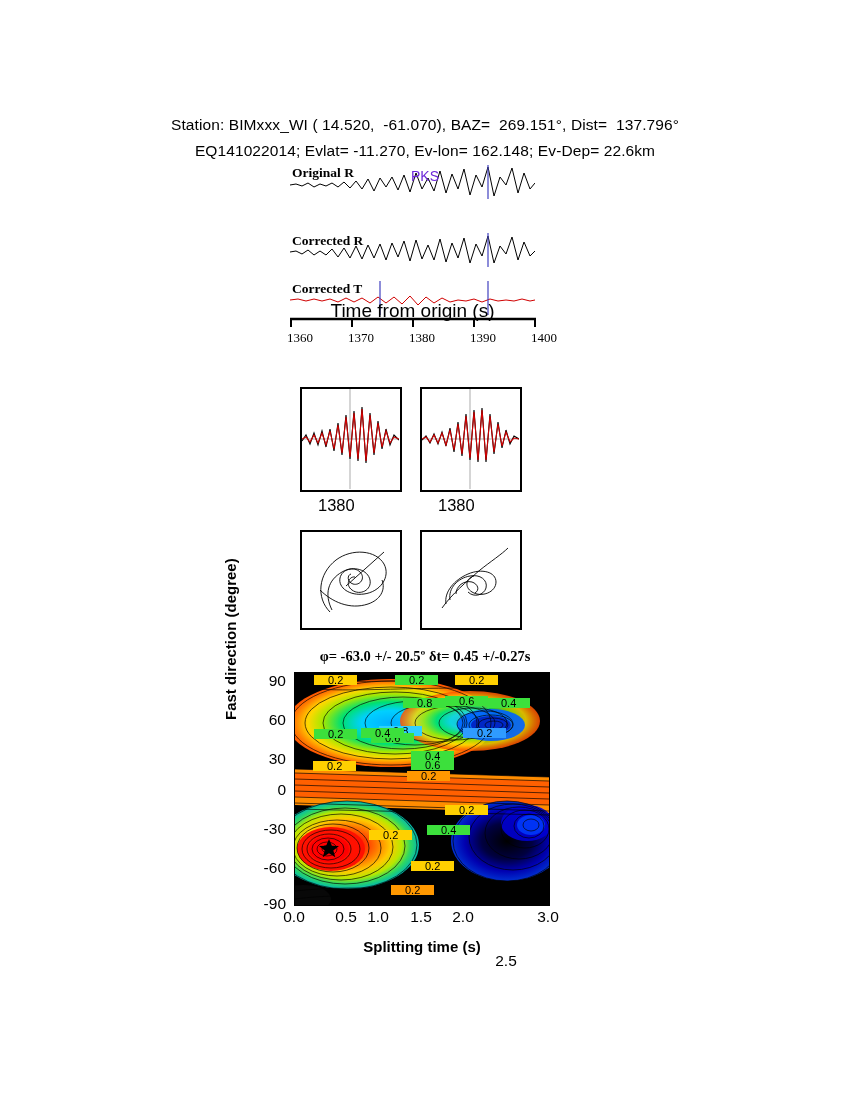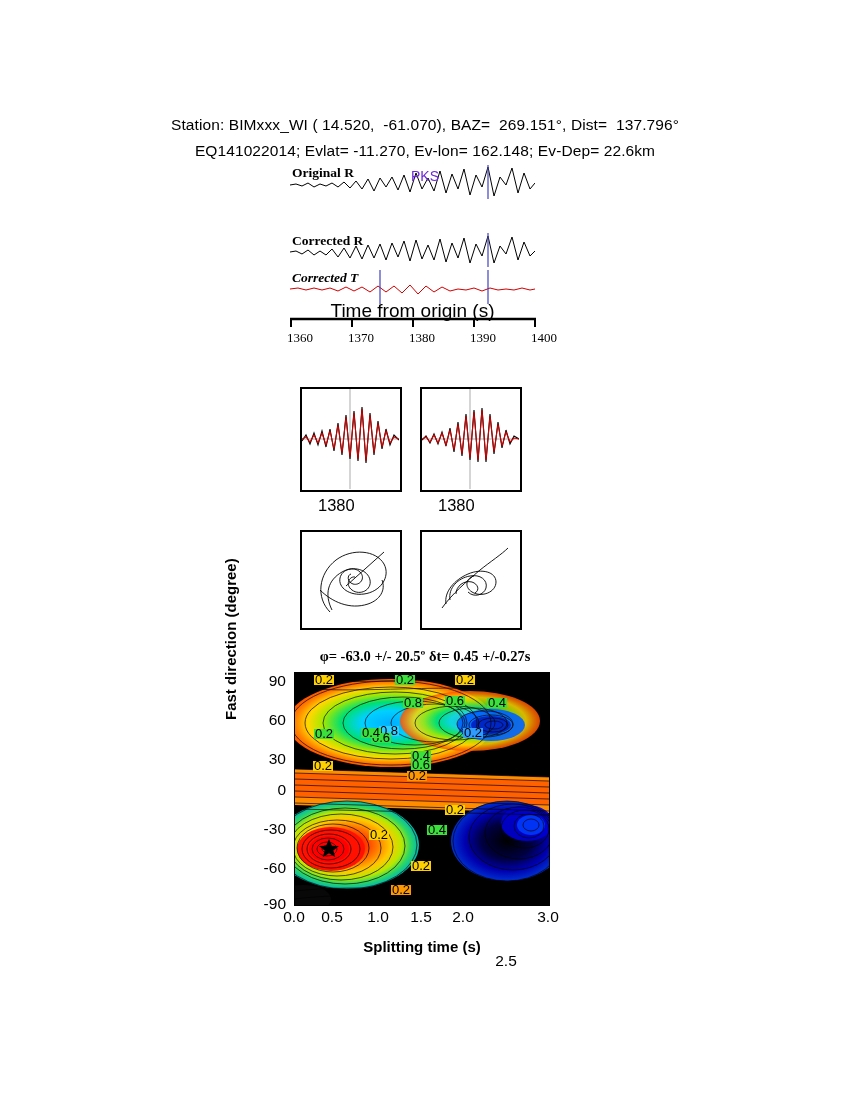--- a/index.html
+++ b/index.html
@@ -188,24 +188,24 @@
     position: absolute;
     left: 0;
     top: 960px;
     width: 850px;
     text-align: center;
     font-size: 17px;
     font-family: "Liberation Sans", sans-serif;
   }
   .clabel {
     position: absolute;
-    font-size: 13px;
+    font-size: 11px;
     font-family: "Liberation Sans", sans-serif;
     color: #000;
-    padding: 0 1px;
+    padding: 0 14px;
     line-height: 10px;
     text-align: right;
   }
 </style>
 </head>
 <body>
 
 <div class="page">
 
   <div class="header">
@@ -225,21 +225,21 @@
 
 
     <div class="trace-row" style="top:68px;">
       <span class="trace-label">Corrected R</span>
       <svg class="trace-svg" width="245" height="34" viewBox="0 0 245 34">
         <polyline fill="none" stroke="#000000" stroke-width="1" points="0,19 6,18 12,21 18,17 24,22 30,18 36,22 42,16 48,24 54,15 60,25 66,13 72,26 78,12 84,25 90,11 96,27 102,10 108,24 114,8 120,28 126,7 132,26 138,12 144,27 150,6 156,29 162,10 168,25 174,5 180,30 186,11 192,23 198,3 204,30 210,13 216,21 222,4 228,27 234,9 240,23 245,18"></polyline>
         <line x1="198" y1="0" x2="198" y2="34" stroke="#4040c0" stroke-width="1.2"></line>
       </svg>
     </div>
 
-    <div class="trace-row" style="top:105px;font-style:italic;">
+    <div class="trace-row" style="top:116px;">
       <span class="trace-label">Corrected T</span>
       <svg class="trace-svg" width="245" height="34" viewBox="0 0 245 34">
         <polyline fill="none" stroke="#d00000" stroke-width="1" points="0,19 8,18 16,20 24,18 32,20 40,18 48,21 56,17 64,21 72,17 80,22 88,16 96,22 104,16 112,23 120,15 128,24 136,16 144,22 152,17 160,21 168,19 176,20 184,18 192,21 200,18 208,20 216,19 224,20 232,18 240,20 245,19"></polyline>
         <line x1="90" y1="0" x2="90" y2="34" stroke="#4040c0" stroke-width="1.2"></line>
         <line x1="198" y1="0" x2="198" y2="34" stroke="#4040c0" stroke-width="1.2"></line>
       </svg>
     </div>
   </div>
 
   <span class="pks-label">PKS</span>
@@ -435,21 +435,21 @@
     <span class="clabel" style="left:18px;  top:88px;  background:#ffd000;">0.2</span>
     <span class="clabel" style="left:112px; top:98px;  background:#ff9800;">0.2</span>
     <span class="clabel" style="left:150px; top:132px; background:#ffd000;">0.2</span>
     <span class="clabel" style="left:132px; top:152px; background:#3ce03c;">0.4</span>
     <span class="clabel" style="left:74px;  top:157px; background:#ffd000;">0.2</span>
     <span class="clabel" style="left:116px; top:188px; background:#ffd000;">0.2</span>
     <span class="clabel" style="left:96px;  top:212px; background:#ff9800;">0.2</span>
   </div>
 
   <div class="xtick" style="left:272px; top:908px;">0.0</div>
-  <div class="xtick" style="left:310px; top:908px;">0.5</div>
+  <div class="xtick" style="left:324px; top:908px;">0.5</div>
   <div class="xtick" style="left:356px; top:908px;">1.0</div>
   <div class="xtick" style="left:399px; top:908px;">1.5</div>
   <div class="xtick" style="left:441px; top:908px;">2.0</div>
   <div class="xtick" style="left:484px; top:908px;margin-top:44px;">2.5</div>
   <div class="xtick" style="left:526px; top:908px;">3.0</div>
 
   <div class="xlabel">Splitting time (s)</div>
 
 
 </div>

